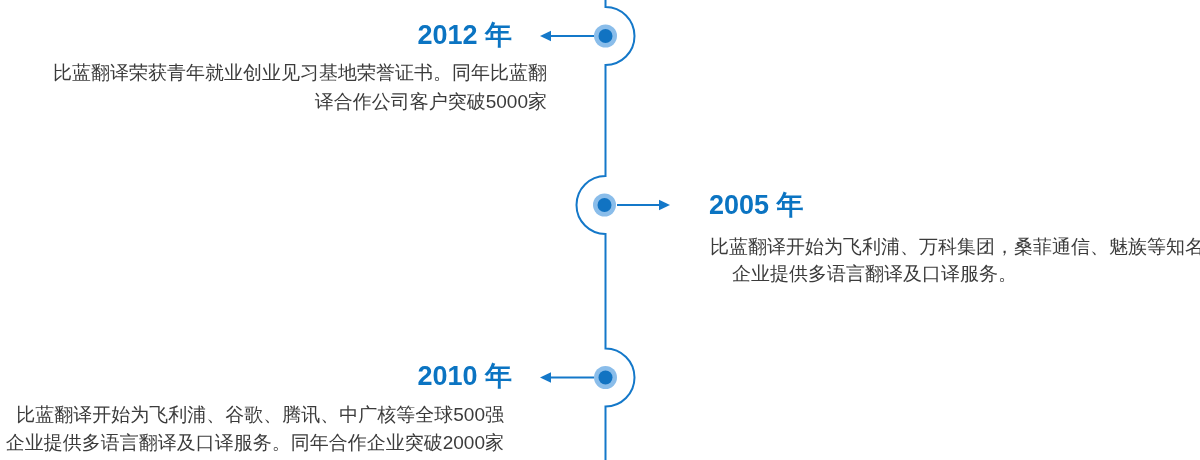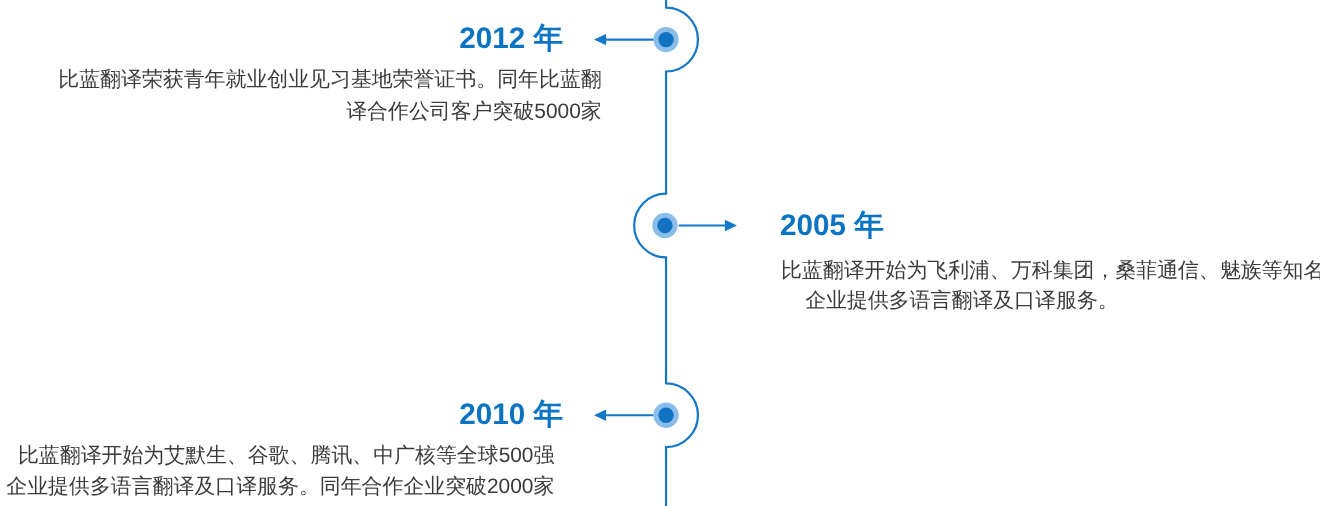--- a/index.html
+++ b/index.html
@@ -96,16 +96,16 @@
 
   <div class="year y2012">2012 年</div>
   <div class="desc-line p2012-l1">比蓝翻译荣获青年就业创业见习基地荣誉证书。同年比蓝翻</div>
   <div class="desc-line p2012-l2">译合作公司客户突破5000家</div>
 
   <div class="year y2011">2005 年</div>
   <div class="desc-line p2011-l1">比蓝翻译开始为飞利浦、万科集团，桑菲通信、魅族等知名</div>
   <div class="desc-line p2011-l2">企业提供多语言翻译及口译服务。</div>
 
   <div class="year y2010">2010 年</div>
-  <div class="desc-line p2010-l1">比蓝翻译开始为艾默生、谷歌、腾讯、中广核等全球500强</div>
+  <div class="desc-line p2010-l1">比蓝翻译开始为飞利浦、谷歌、腾讯、中广核等全球500强</div>
   <div class="desc-line p2010-l2">企业提供多语言翻译及口译服务。同年合作企业突破2000家</div>
 
 </div>
 
 </body></html>

